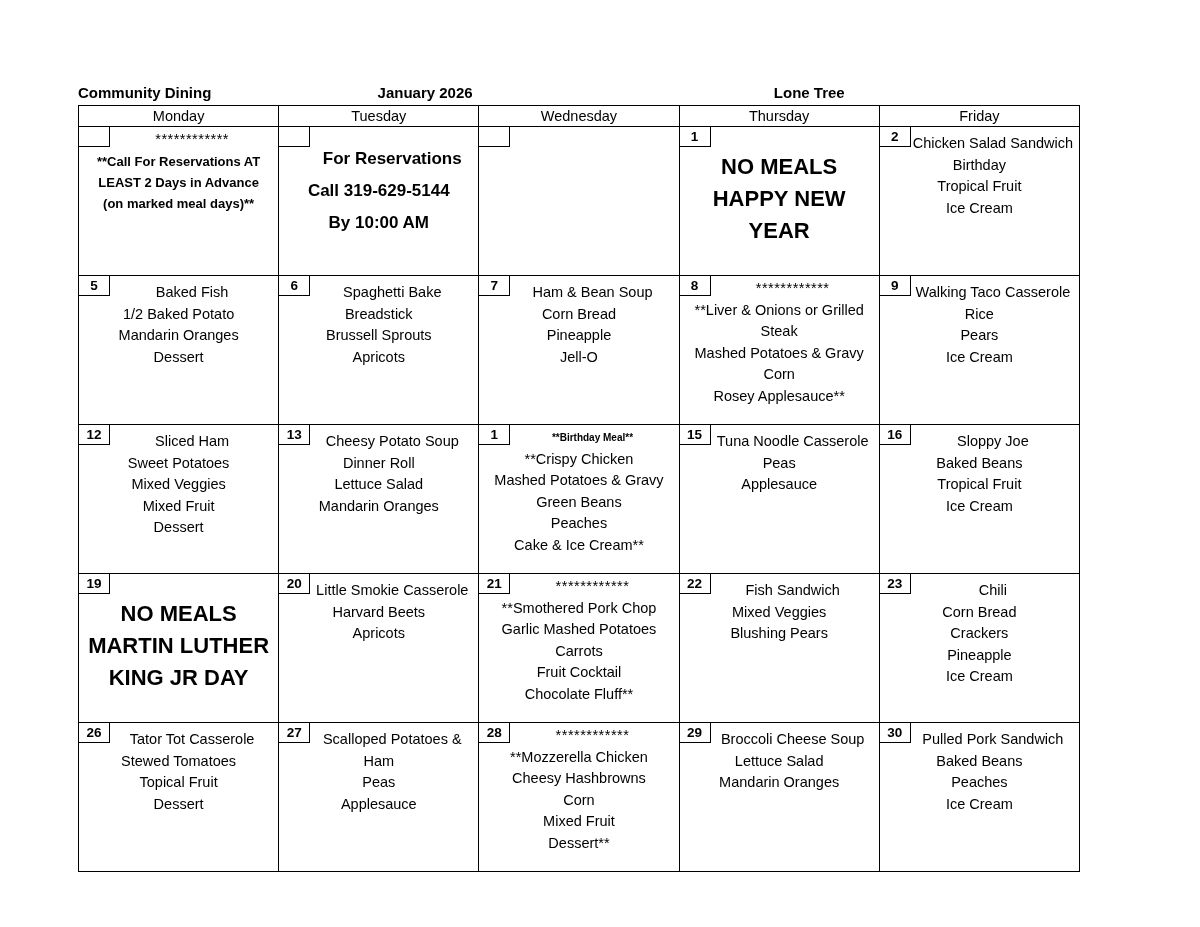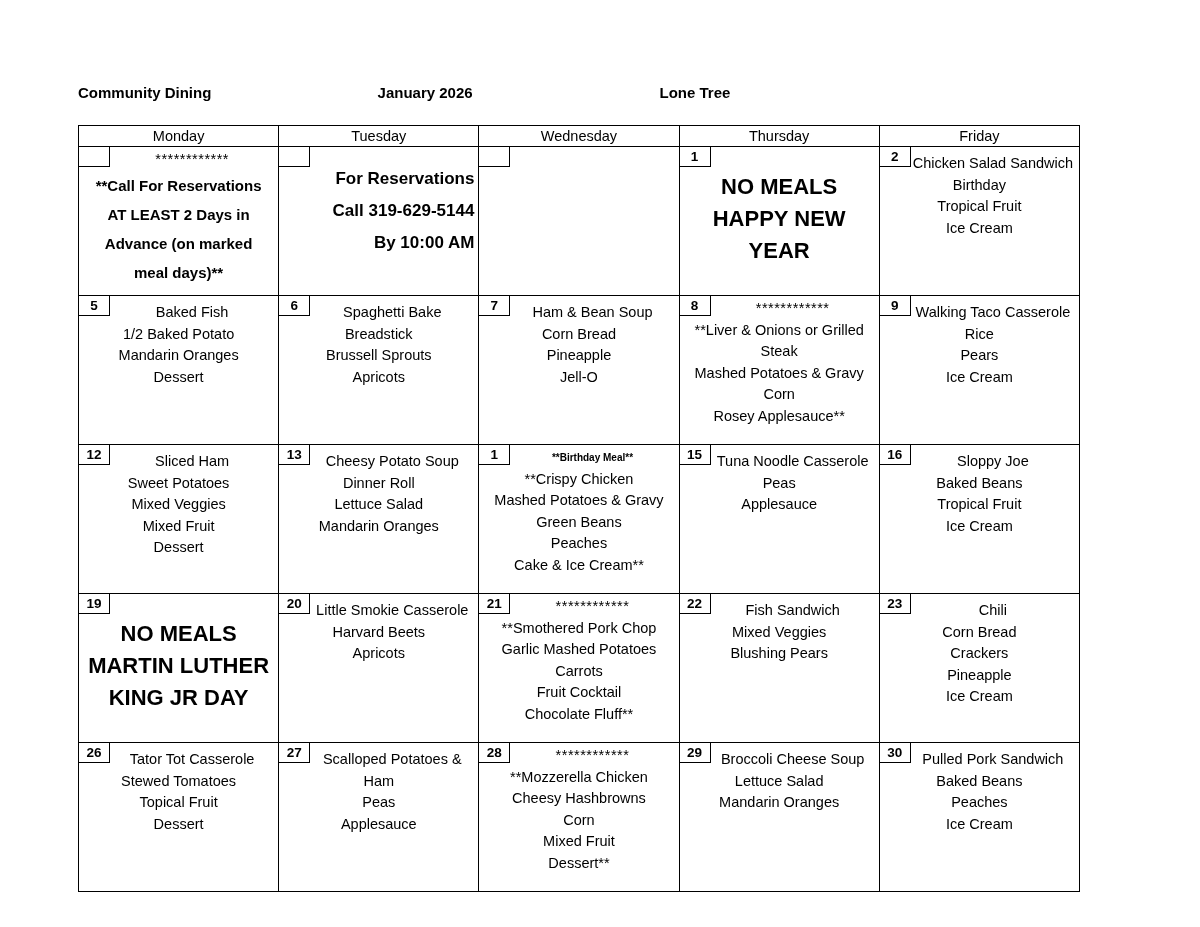--- a/index.html
+++ b/index.html
@@ -23,28 +23,27 @@
   
   .topbar {
     display: flex;
     align-items: baseline;
     font-weight: bold;
     font-size: 15px;
     padding-bottom: 4px;
   }
   .topbar .left   { width: 34%; text-align: left; }
   .topbar .center { width: 32%; text-align: left; }
-  .topbar .right  { width: 34%; text-align: left; padding-right: 18px; }
+  .topbar .right  { width: 34%; text-align: center; padding-right: 18px; }
 
   
   table.cal {
     border-collapse: collapse;
     width: 1002px;
     table-layout: fixed;
-    margin-top: 20px;
   }
   table.cal th, table.cal td {
     border: 1px solid #000000;
     vertical-align: top;
     padding: 0;
   }
   table.cal th {
     font-size: 14.5px;
     font-weight: normal;
     text-align: center;
@@ -86,26 +85,25 @@
     line-height: 32px;
   }
   .med-bold {
     font-weight: bold;
     font-size: 10px;
   }
   .reserve {
     font-size: 17px;
     font-weight: bold;
     line-height: 32px;
-    text-align: right;
   }
   .noteblock {
     font-weight: bold;
-    font-size: 15px;
-    line-height: 29px;
+    font-size: 13px;
+    line-height: 21px;
     padding: 0 8px;
   }
   .pad-top-sm { padding-top: 6px; }
   .pad-top-md { padding-top: 16px; }
   .pad-top-lg { padding-top: 24px; }
 </style>
 </head>
 <body>
 
 <div class="page">

